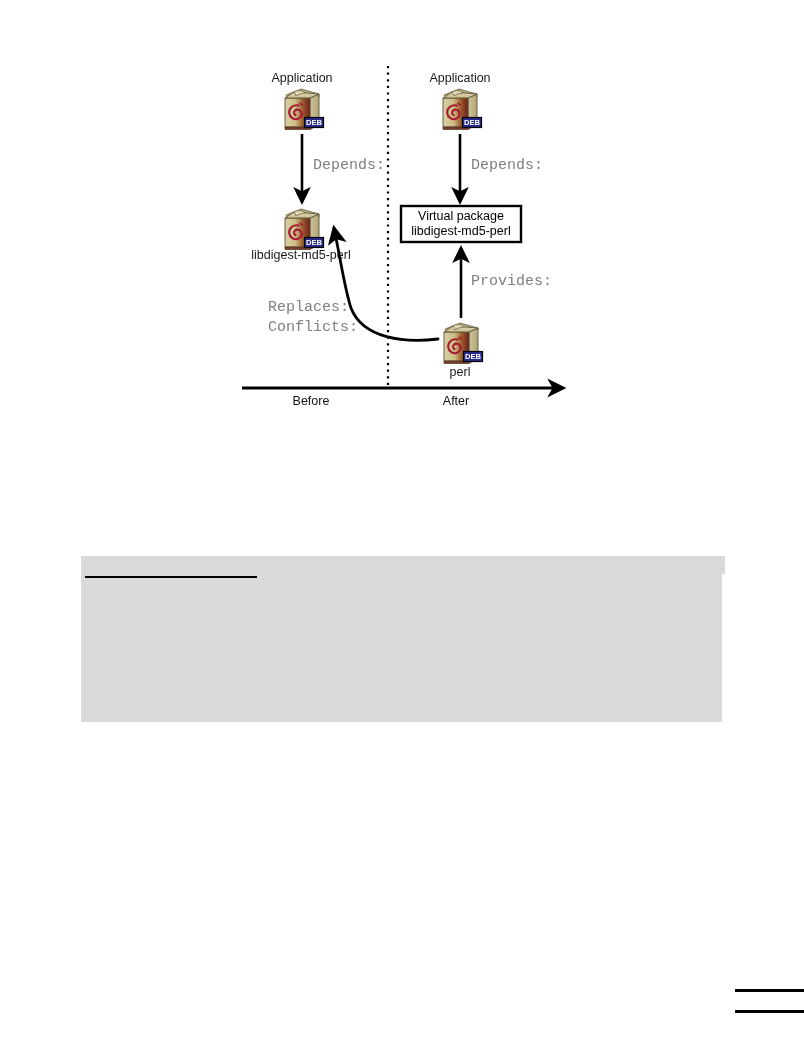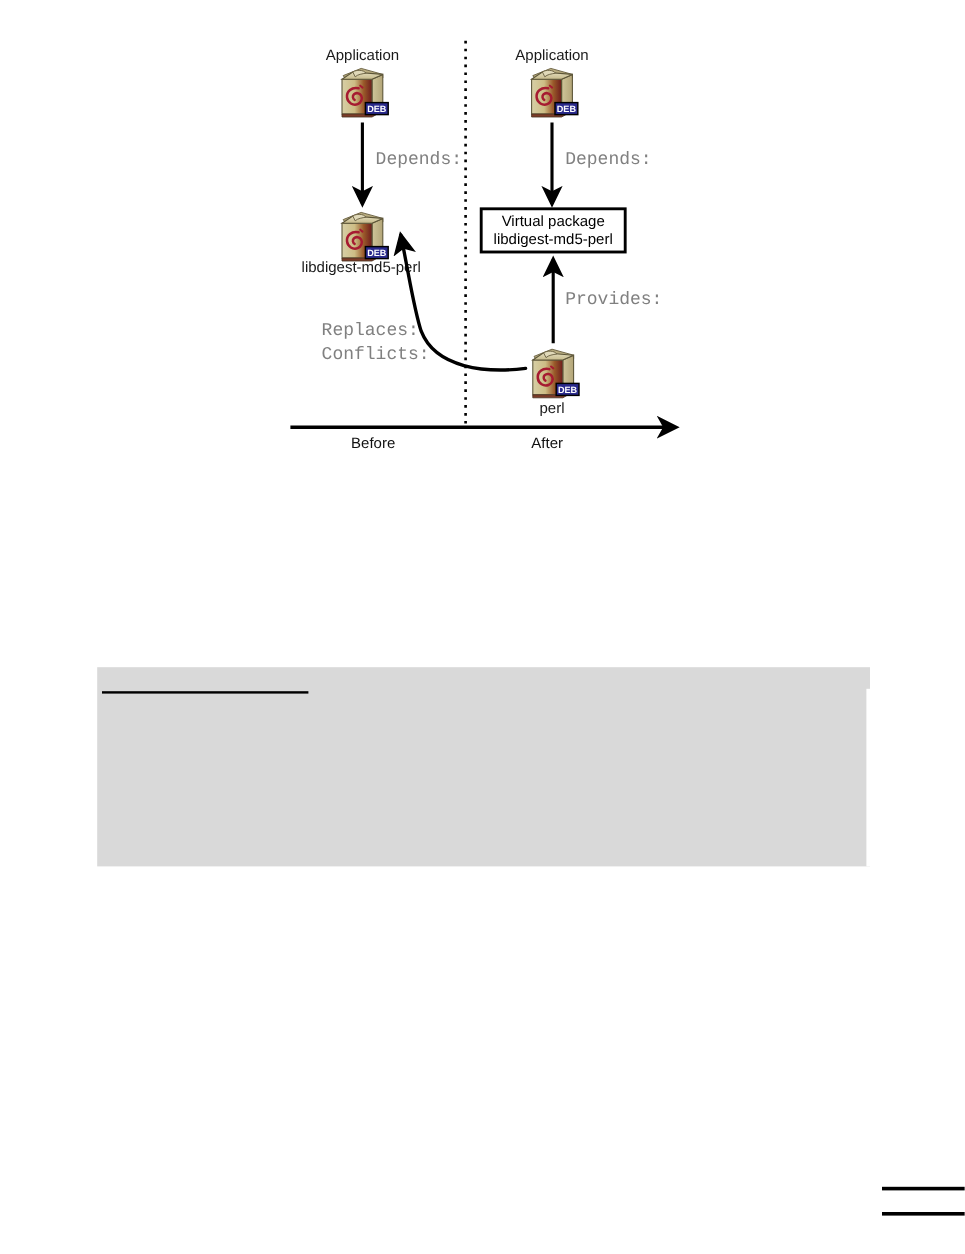--- a/index.html
+++ b/index.html
@@ -12,21 +12,21 @@
     height: 1045px;
     position: relative;
     font-family: "Liberation Sans", sans-serif;
     overflow: hidden;
   }
 
   
   #diagram-figure {
     position: absolute;
     left: 235px;
-    top: 24px;
+    top: 56px;
     width: 340px;
     height: 350px;
   }
   #diagram-svg {
     display: block;
   }
 
   .dgm-label-sans {
     font-family: "Liberation Sans", sans-serif;
     font-size: 12.5px;

